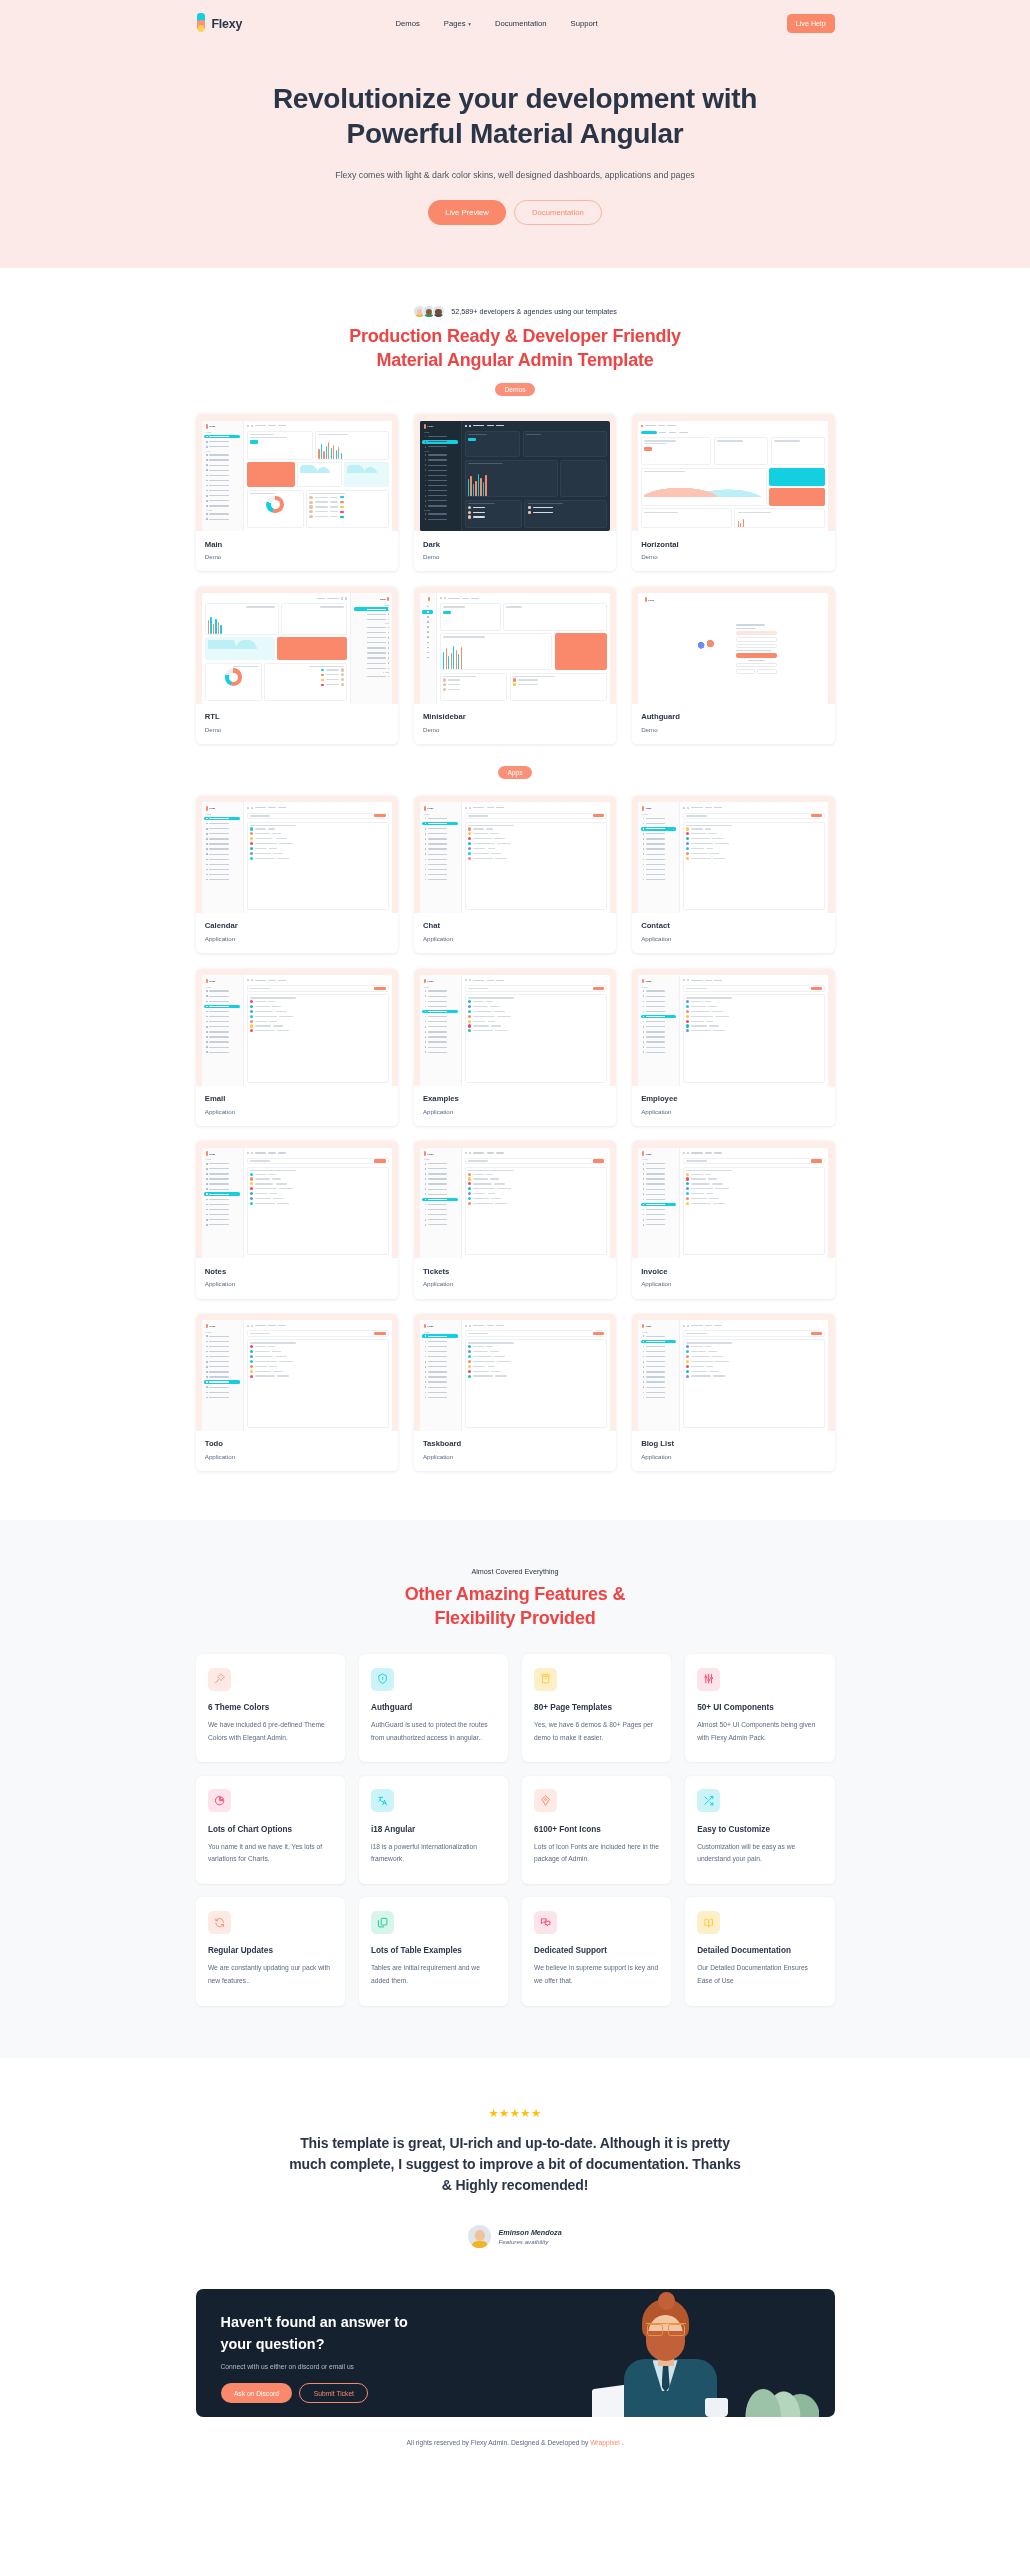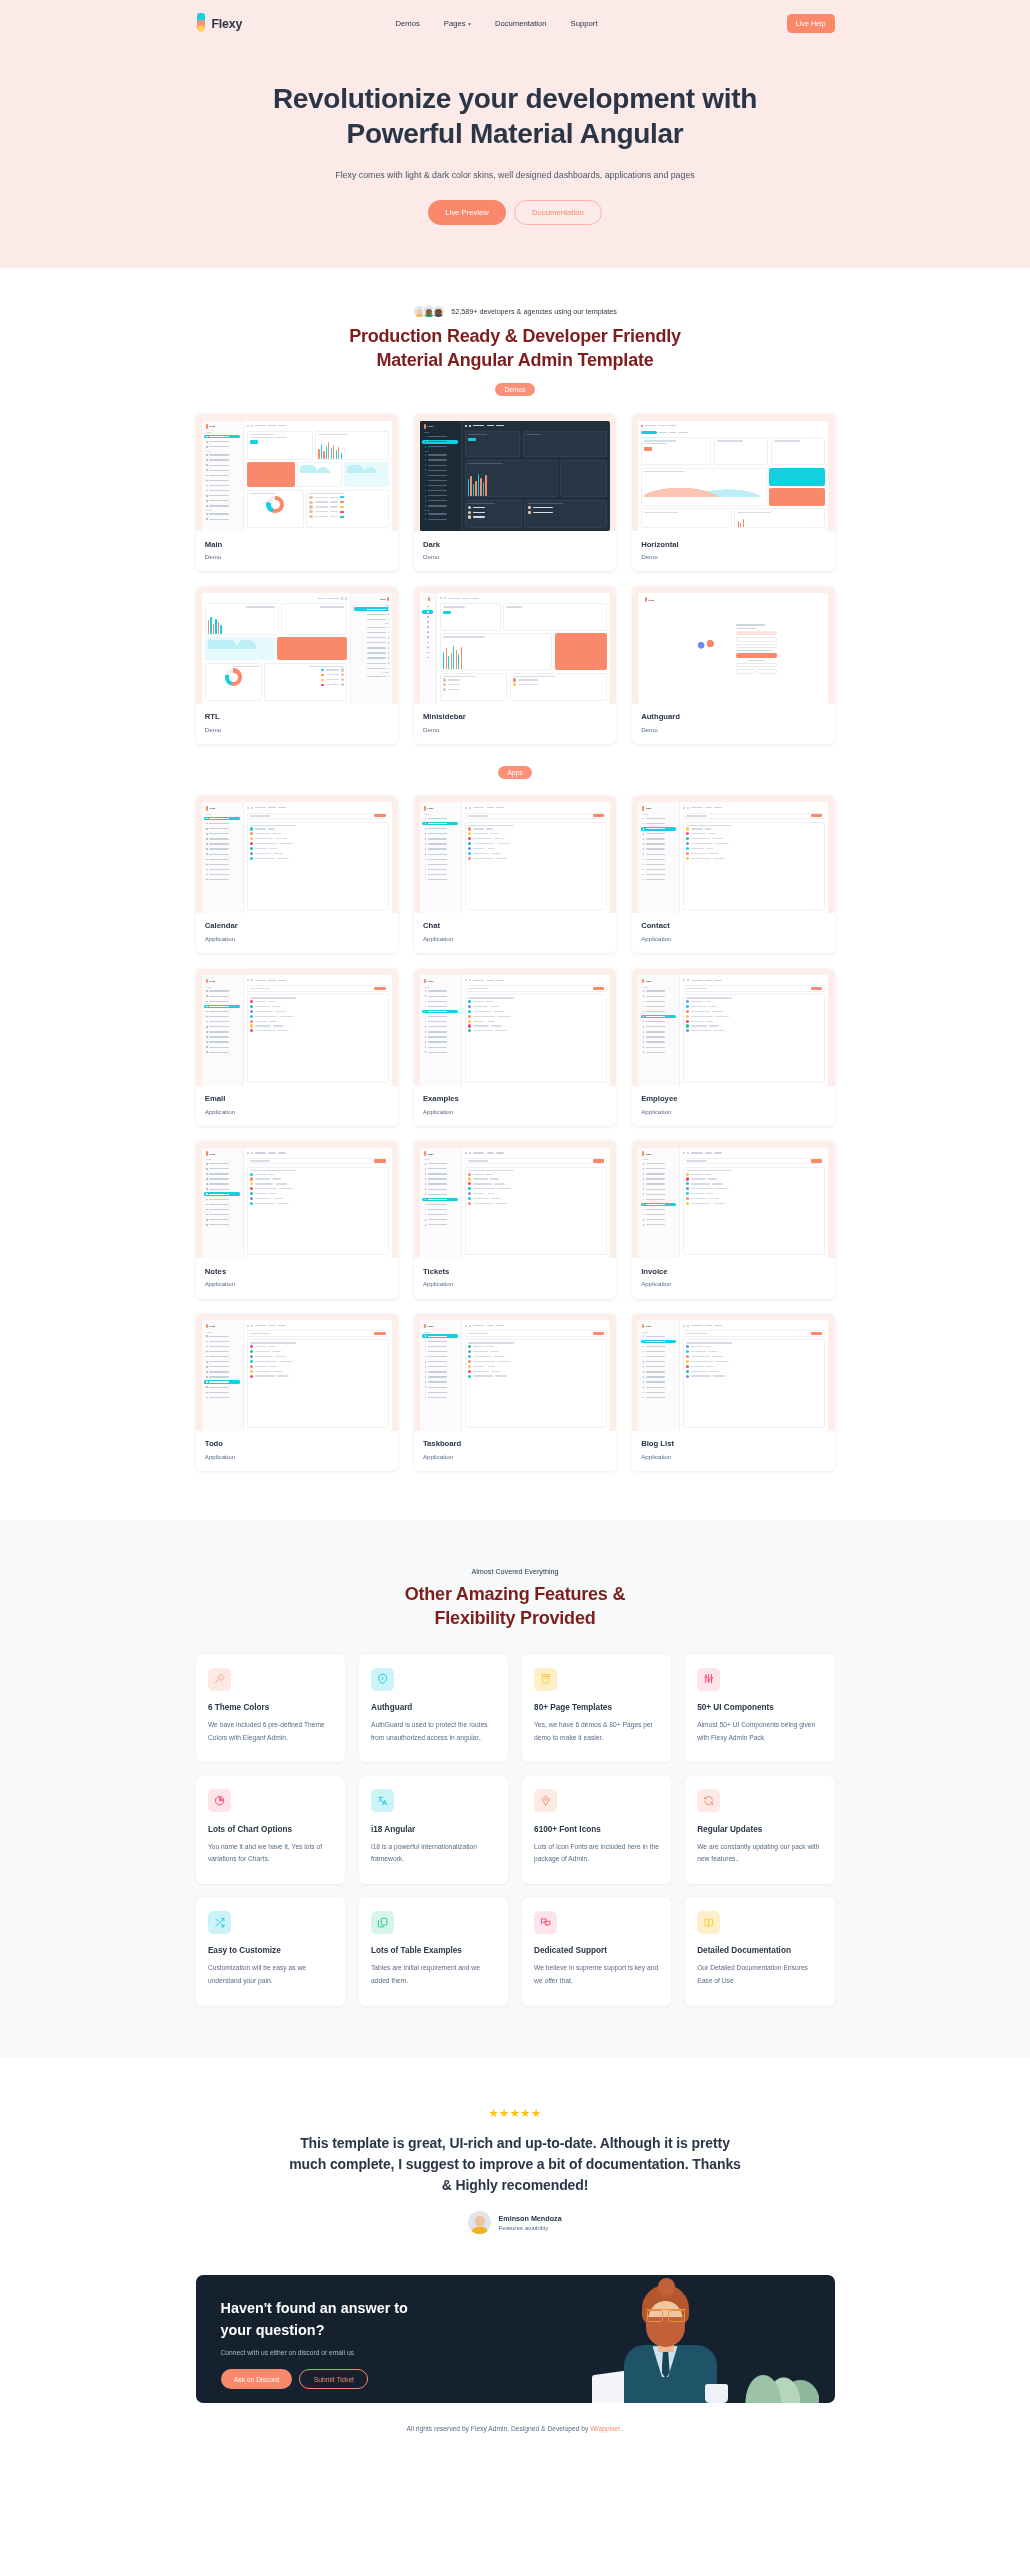--- a/index.html
+++ b/index.html
@@ -85,21 +85,21 @@
   .av::before {
     content:''; position:absolute; left:50%; bottom:-2.6px; width:10.3px; height:6.2px;
     transform: translateX(-50%); border-radius: 4.1px 4.1px 0 0;
   }
   .av1::after { background:#f0c6a8; } .av1::before { background:#edb93f; }
   .av2::after { background:#8b5a3c; } .av2::before { background:#1f9d55; }
   .av3::after { background:#7a4a2e; } .av3::before { background:#3d4a5c; }
   .proof-text { font-size: 7.2px; color: #2a3547; }
 
   .sec-title {
-    font-size: 18px; line-height: 1.33; font-weight: 700; color: #7f1d1d;
+    font-size: 18px; line-height: 1.33; font-weight: 700; color: #ef4444;
     letter-spacing: -0.2px;
   }
   .pill {
     display: inline-block; background: #fa9078; color: #fff; font-size: 6.7px;
     padding: 3.1px 9.3px; border-radius: 8.2px; margin-top: 9.3px;
   }
 
   
   .grid { display: grid; grid-template-columns: repeat(3, 1fr); gap: 15.5px 15.5px; }
   .card {
@@ -189,21 +189,21 @@
   .ftitle { font-size: 8.2px; font-weight: 700; color: #2a3547; margin-bottom: 7.2px; }
   .ftext { font-size: 6.7px; line-height: 1.85; color: #5a6a85; }
 
   
   .testi { background: #fff; padding: 49px 0 36px; text-align: center; }
   .stars { font-size: 11.3px; color: #ffc107; letter-spacing: 0.5px; }
   .quote {
     margin: 13.4px auto 0; max-width: 453px; font-size: 14px; line-height: 1.5;
     font-weight: 700; color: #2a3547; letter-spacing: -0.1px;
   }
-  .person { margin-top: 15px; display: flex; gap: 7.2px; align-items: center; justify-content: center; }
+  .person { margin-top: 29px; display: flex; gap: 7.2px; align-items: center; justify-content: center; font-style: italic; }
   .p-av {
     width: 23px; height: 23px; border-radius: 50%; background: #dfe5ec;
     position: relative; overflow: hidden; flex: none;
   }
   .p-av::after { content:''; position:absolute; left:50%; top:5.2px; width:10.3px;height:10.3px;
     transform:translateX(-50%); border-radius:50%; background:#f0c29b;}
   .p-av::before { content:''; position:absolute; left:50%; bottom:-3.1px; width:16.5px;height:10.3px;
     transform:translateX(-50%); border-radius:5.2px 5.2px 0 0; background:#f0b429;}
   .p-name { font-size: 7.2px; font-weight: 700; color: #2a3547; text-align: left; }
   .p-role { font-size: 6.2px; color: #5a6a85; text-align: left; margin-top: 1.5px; }
@@ -2537,43 +2537,43 @@
             <div class="ficon" style="background:#fdeae4;color:#fa896b">
               <svg viewBox="0 0 24 24" fill="none" stroke="currentColor" stroke-width="2" stroke-linejoin="round">
                 <path d="M12 2l8 7-8 13-8-13z"></path>
                 <circle cx="12" cy="9.5" r="2"></circle>
               </svg>
             </div>
             <div class="ftitle">6100+ Font Icons</div>
             <div class="ftext">Lots of Icon Fonts are included here in the package of Admin.</div>
           </div>
           <div class="fcard">
-            <div class="ficon" style="background:#fdeae4;color:#fa896b">
-              <svg viewBox="0 0 24 24" fill="none" stroke="currentColor" stroke-width="2" stroke-linecap="round" stroke-linejoin="round">
-                <path d="M20 11a8 8 0 0 0-13.7-5.3L4 8"></path>
-                <path d="M4 4v4h4"></path>
-                <path d="M4 13a8 8 0 0 0 13.7 5.3L20 16"></path>
-                <path d="M20 20v-4h-4"></path>
-              </svg>
-            </div>
-            <div class="ftitle">Regular Updates</div>
-            <div class="ftext">We are constantly updating our pack with new features..</div>
-          </div>
-          <div class="fcard">
             <div class="ficon" style="background:#ccf4f8;color:#12cfe0">
               <svg viewBox="0 0 24 24" fill="none" stroke="currentColor" stroke-width="2" stroke-linecap="round" stroke-linejoin="round">
                 <path d="M16 3h5v5"></path>
                 <path d="M4 20L21 3"></path>
                 <path d="M21 16v5h-5"></path>
                 <path d="M15 15l6 6"></path>
                 <path d="M4 4l5 5"></path>
               </svg>
             </div>
             <div class="ftitle">Easy to Customize</div>
             <div class="ftext">Customization will be easy as we understand your pain.</div>
+          </div>
+          <div class="fcard">
+            <div class="ficon" style="background:#fdeae4;color:#fa896b">
+              <svg viewBox="0 0 24 24" fill="none" stroke="currentColor" stroke-width="2" stroke-linecap="round" stroke-linejoin="round">
+                <path d="M20 11a8 8 0 0 0-13.7-5.3L4 8"></path>
+                <path d="M4 4v4h4"></path>
+                <path d="M4 13a8 8 0 0 0 13.7 5.3L20 16"></path>
+                <path d="M20 20v-4h-4"></path>
+              </svg>
+            </div>
+            <div class="ftitle">Regular Updates</div>
+            <div class="ftext">We are constantly updating our pack with new features..</div>
           </div>
           <div class="fcard">
             <div class="ficon" style="background:#d7f5e9;color:#13c99c">
               <svg viewBox="0 0 24 24" fill="none" stroke="currentColor" stroke-width="2" stroke-linejoin="round">
                 <rect x="9" y="3" width="12" height="14" rx="2"></rect>
                 <path d="M15 21H5a2 2 0 0 1-2-2V7"></path>
               </svg>
             </div>
             <div class="ftitle">Lots of Table Examples</div>
             <div class="ftext">Tables are initial requirement and we added them.</div>

